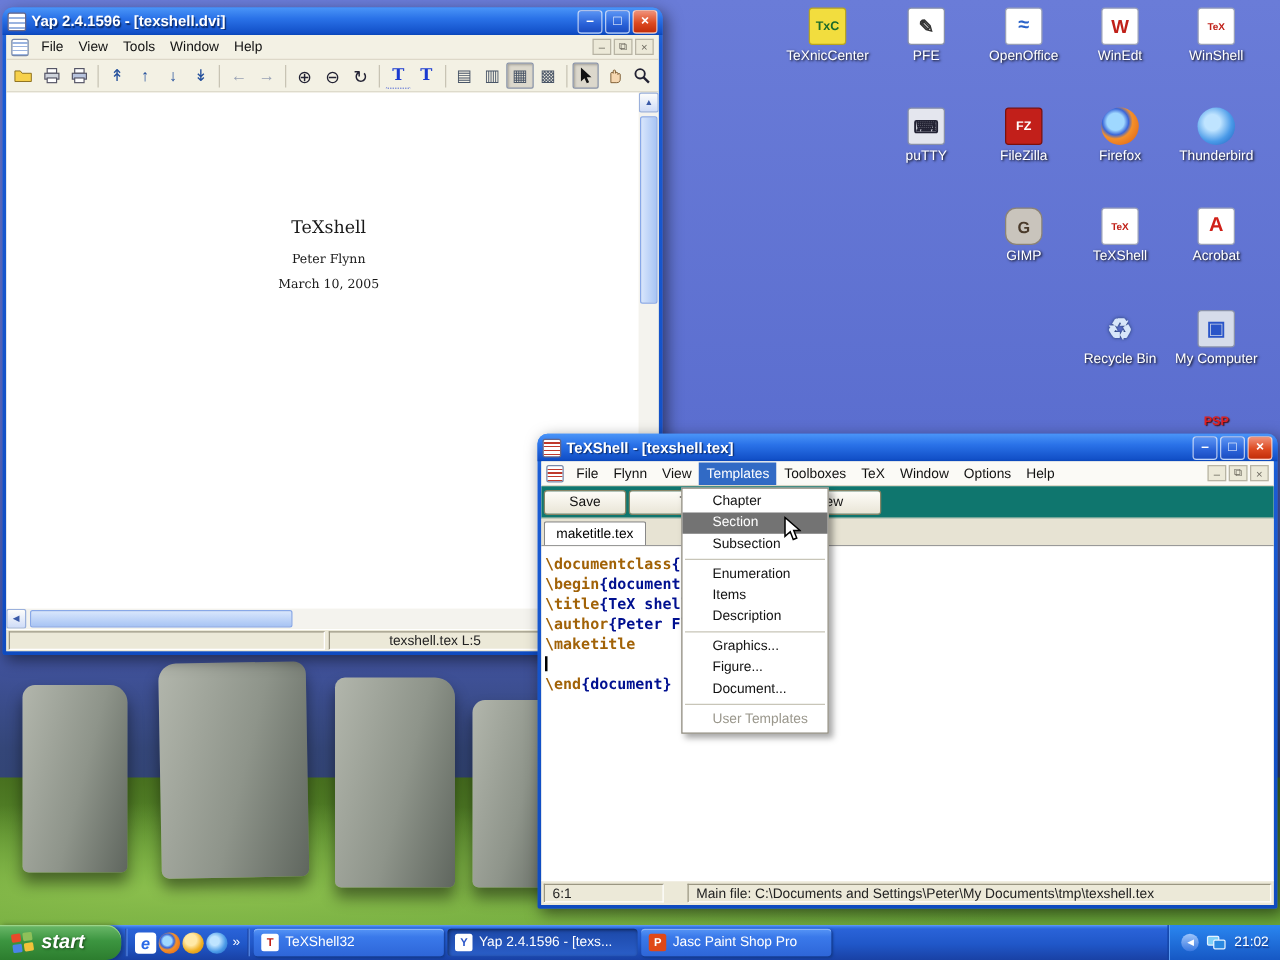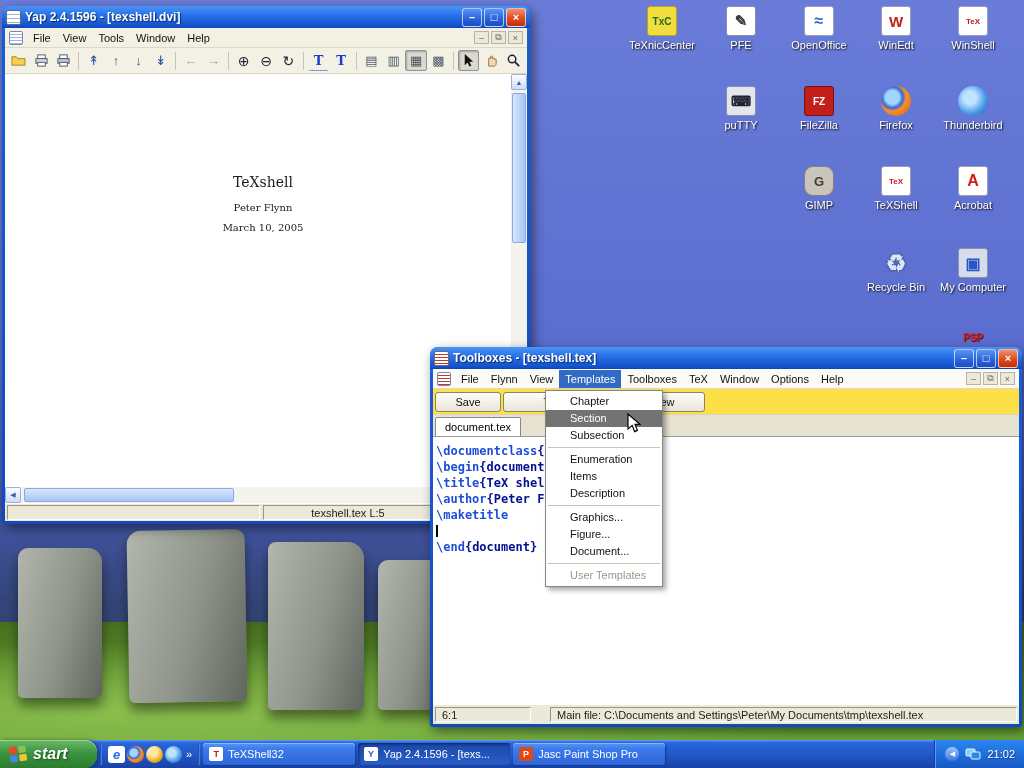--- a/index.html
+++ b/index.html
@@ -98,31 +98,31 @@
     border:1px solid #88a8e8; border-radius:2px; }
   .hspacer { flex:1; }
   .ystatus { height:18px; position:relative; }
   .spanel { position:absolute; top:1px; bottom:1px; border:1px solid; border-color:#9a9682 #fff #fff #9a9682;
     display:flex; align-items:center; justify-content:center; }
 
   
   #texshell-window { left:430px; top:347px; width:592px; height:380px; z-index:10; }
   #texshell-window .winbody { height:355px; }
   #texshell-window .menubar { background:#fbfaf6; }
-  .xtoolbar { height:26px; background:#fde047; border-bottom:1px solid #d8d4c4; display:flex;
+  .xtoolbar { height:26px; background:#0f766e; border-bottom:1px solid #d8d4c4; display:flex;
     align-items:center; padding:0 2px; gap:2px; }
   .push { height:20px; border:1px solid #878567; background:linear-gradient(180deg,#fefdf9,#e9e5d6);
     border-radius:3px; font-size:11px; color:#111; display:flex; align-items:center; justify-content:center; }
   .tabbar { height:22px; background:#e7e3d3; display:flex; align-items:flex-end; padding-left:2px;
     border-bottom:1px solid #999; }
   .tab { background:#fff; border:1px solid #888; border-bottom:none; padding:3px 9px; font-size:11px;
     border-radius:2px 2px 0 0; }
   .editor { flex:1; background:#fff; font-family:"DejaVu Sans Mono", monospace; font-weight:bold;
     font-size:12px; line-height:16px; padding:6px 0 0 3px; }
-  .cmd { color:#1d4ed8; }
+  .cmd { color:#a16207; }
   .arg { color:#001090; }
   .caret { display:inline-block; width:2px; height:12px; background:#000; vertical-align:-2px; }
   .xstatus { height:20px; display:flex; gap:2px; padding:2px; }
   .sp { border:1px solid; border-color:#9a9682 #fff #fff #9a9682; padding:1px 6px; white-space:nowrap;
     overflow:hidden; }
   .sp.cursorpos { width:96px; }
   .sp.mainfile { flex:1;margin-left:17px; }
 
   
   .menu-pop { position:absolute; left:115px; top:43px; width:118px; background:#fff;
@@ -389,21 +389,21 @@
           <span>texshell.tex L:5</span>
         </div>
         <div class="spanel" style="left:431px;right:2px;"></div>
       </div>
     </div>
   </div>
 
   <div id="texshell-window" class="win">
     <div class="titlebar">
       <span class="wicon" style="background-image:repeating-linear-gradient(180deg,#fff 0 2px,#c0392b 2px 3px);"></span>
-      <span class="wtitle">Toolboxes - [texshell.tex]</span>
+      <span class="wtitle">TeXShell - [texshell.tex]</span>
       <span class="tbtns">
         <span class="tbtn">–</span>
         <span class="tbtn">□</span>
         <span class="tbtn close">×</span>
       </span>
     </div>
     <div class="winbody">
       <div class="menubar">
         <span class="chicon"></span>
         <span class="menuitem">File</span>
@@ -420,21 +420,21 @@
           <span class="mdib">⧉</span>
           <span class="mdib">×</span>
         </span>
       </div>
       <div class="xtoolbar">
         <button class="push" style="width:66px;">Save</button>
         <button class="push" style="width:100px;">TeX</button>
         <button class="push" style="width:100px;">Preview</button>
       </div>
       <div class="tabbar">
-        <span class="tab">document.tex</span>
+        <span class="tab">maketitle.tex</span>
       </div>
       <div class="editor">
         <div class="eline"><span class="cmd">\documentclass</span><span class="arg">{</span></div>
         <div class="eline"><span class="cmd">\begin</span><span class="arg">{document</span></div>
         <div class="eline"><span class="cmd">\title</span><span class="arg">{TeX shell}</span></div>
         <div class="eline"><span class="cmd">\author</span><span class="arg">{Peter Fly</span></div>
         <div class="eline"><span class="cmd">\maketitle</span><span class="arg"></span></div>
         <div class="eline"><span class="caret"></span><span class="cmd"></span><span class="arg"></span></div>
         <div class="eline"><span class="cmd">\end</span><span class="arg">{document}</span></div>
       </div>

